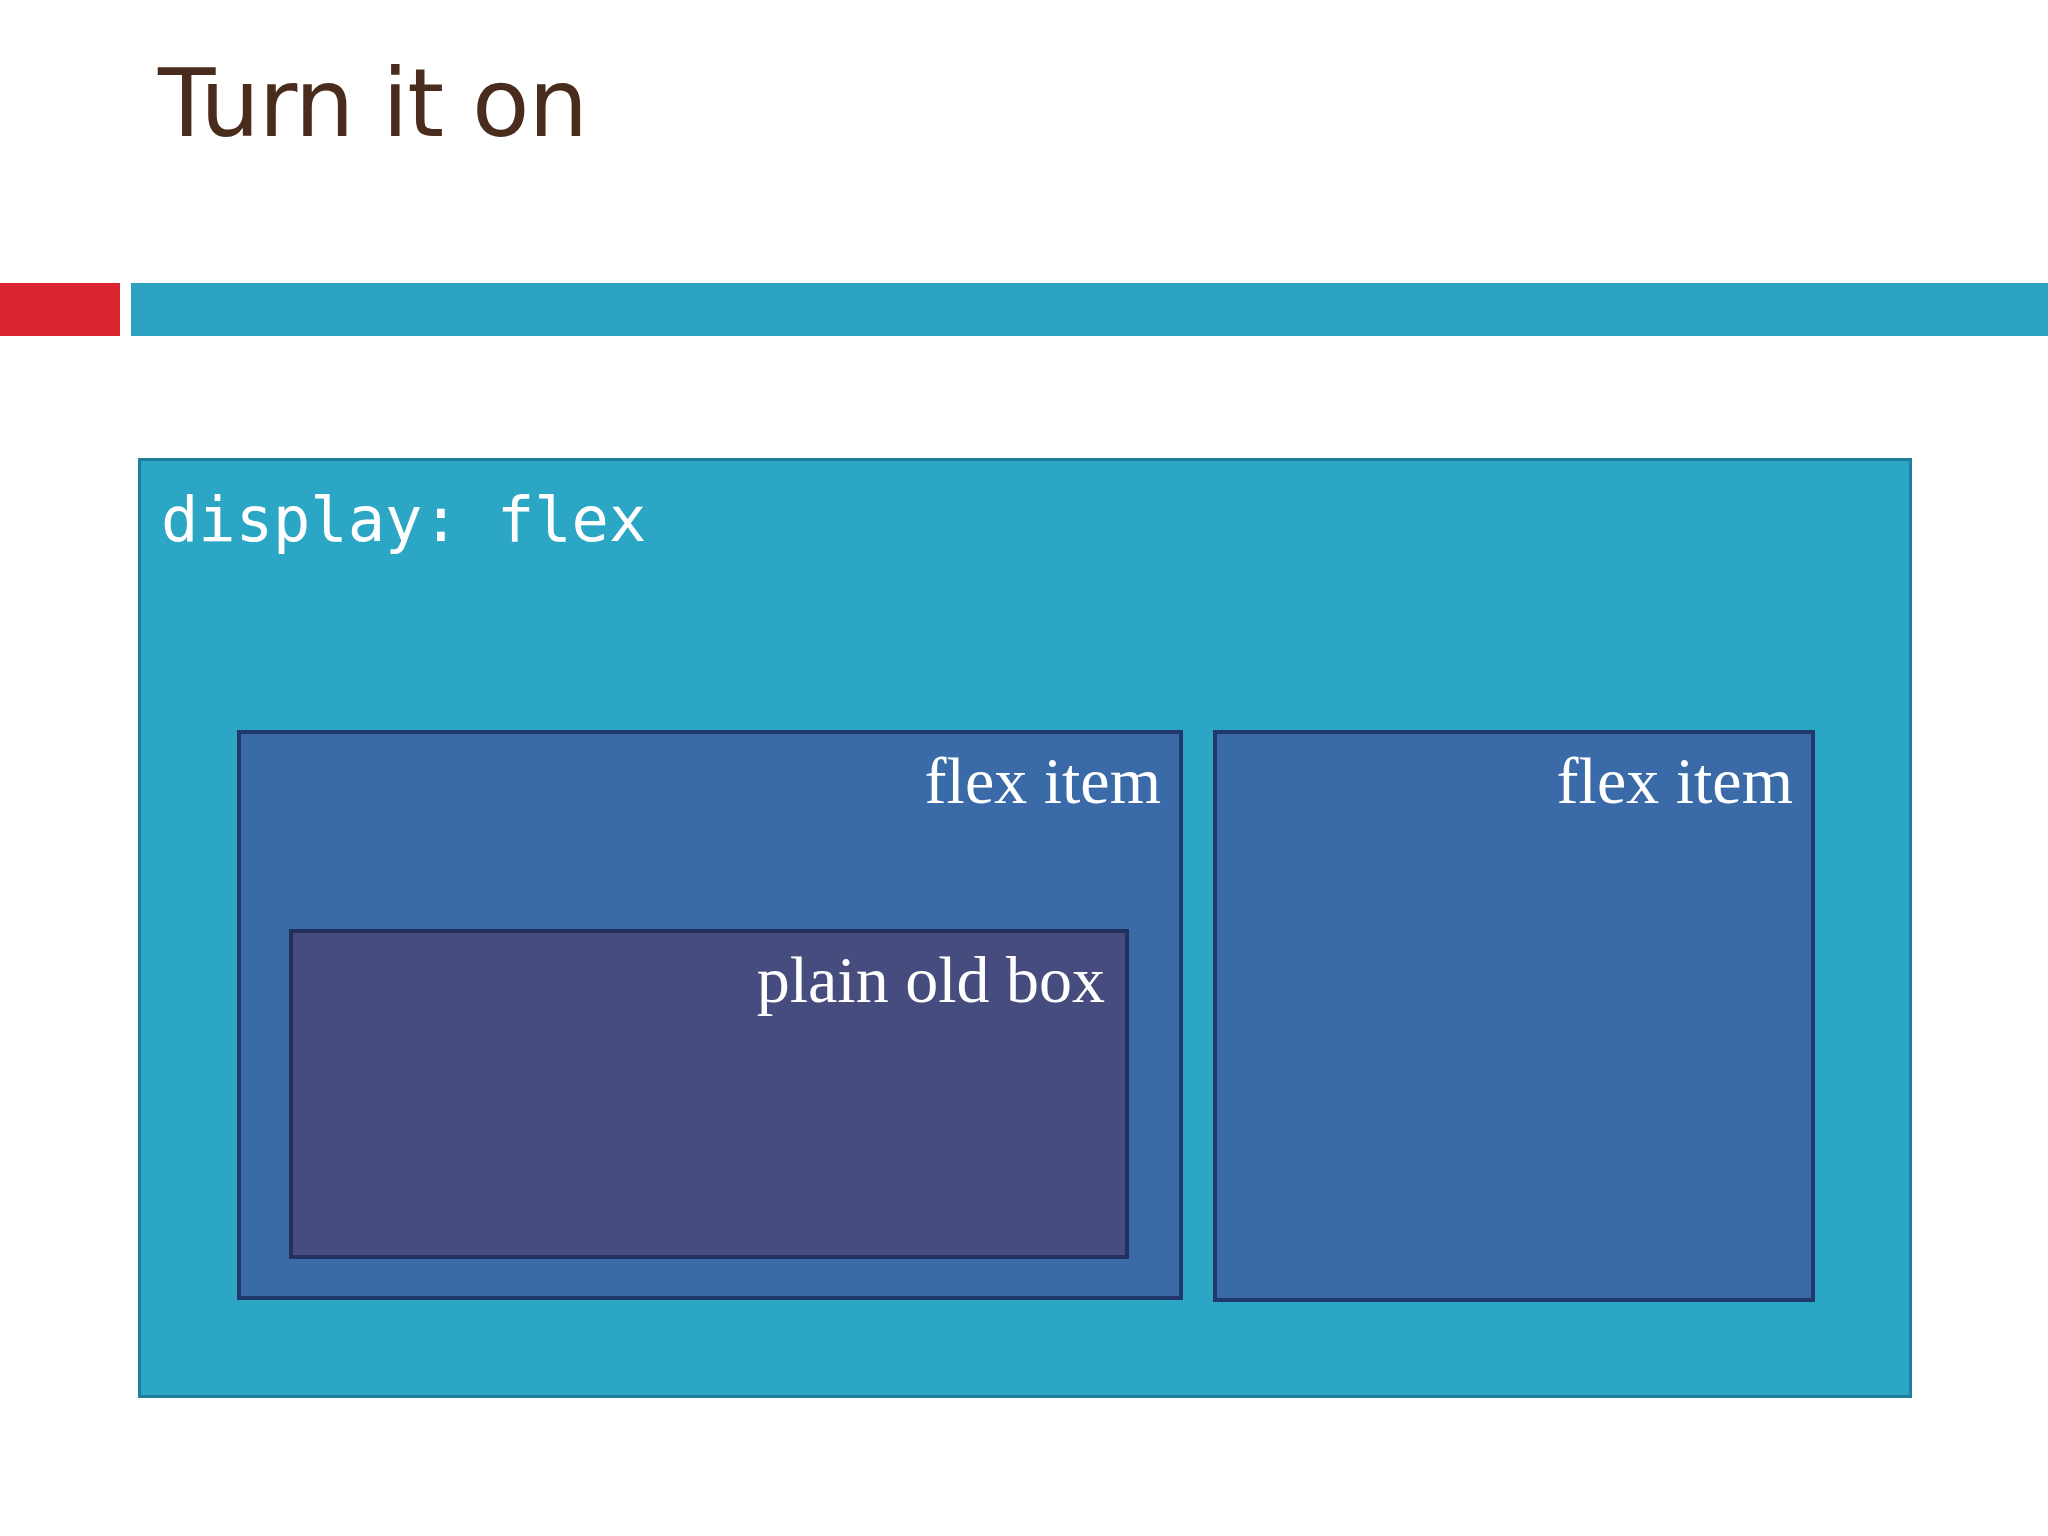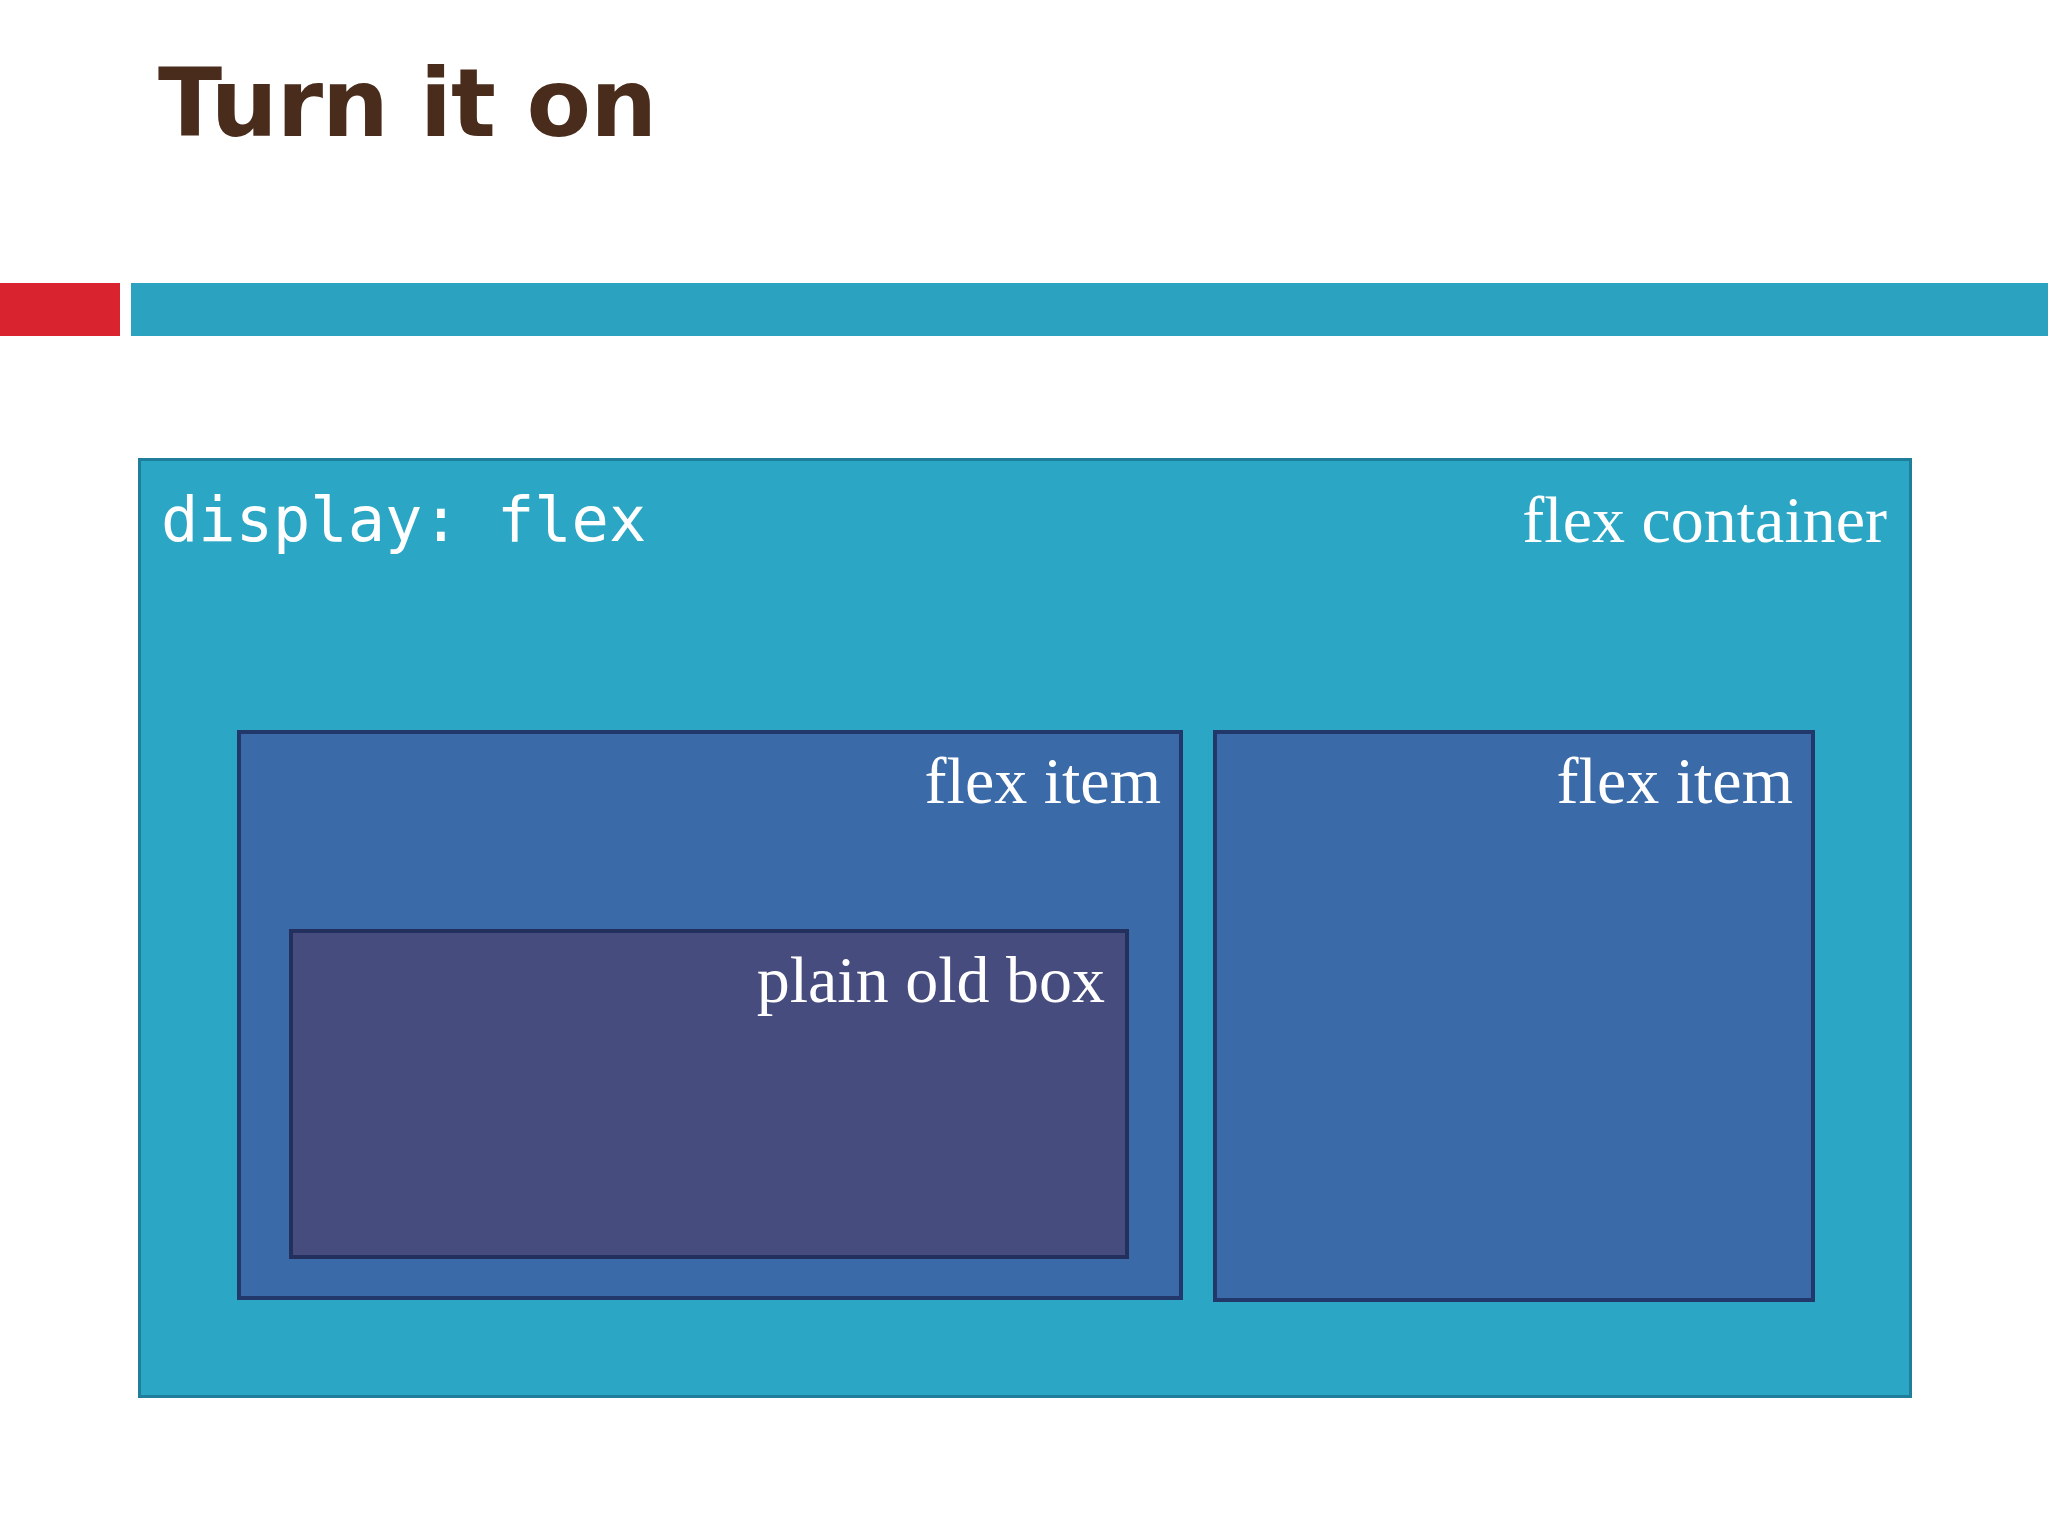--- a/index.html
+++ b/index.html
@@ -14,21 +14,21 @@
     overflow: hidden;
     font-family: "Liberation Sans", sans-serif;
   }
 
   
   #slide-title {
     position: absolute;
     left: 158px;
     top: 52px;
     font-family: "DejaVu Sans", sans-serif;
-    font-weight: bold;
+    font-weight: normal;
     font-size: 94px;
     line-height: 1.1;
     letter-spacing: -1px;
     color: #4a2c1c;
     white-space: nowrap;
   }
 
   
   #header-rule {
     position: absolute;
@@ -165,21 +165,20 @@
 
 <div id="header-rule">
   <div id="header-rule-accent"></div>
   <div id="header-rule-bar"></div>
 </div>
 
 <div id="flex-container">
 
   <div id="flex-container-header">
     <div id="container-declaration">display: flex</div>
-    <div id="container-label">flex container</div>
   </div>
 
   <div id="flex-items-row">
 
     <div id="flex-item-1" class="flex-item">
       <div class="flex-item-label">flex item</div>
 
       <div id="plain-box">
         <div id="plain-box-label">plain old box</div>
       </div>

